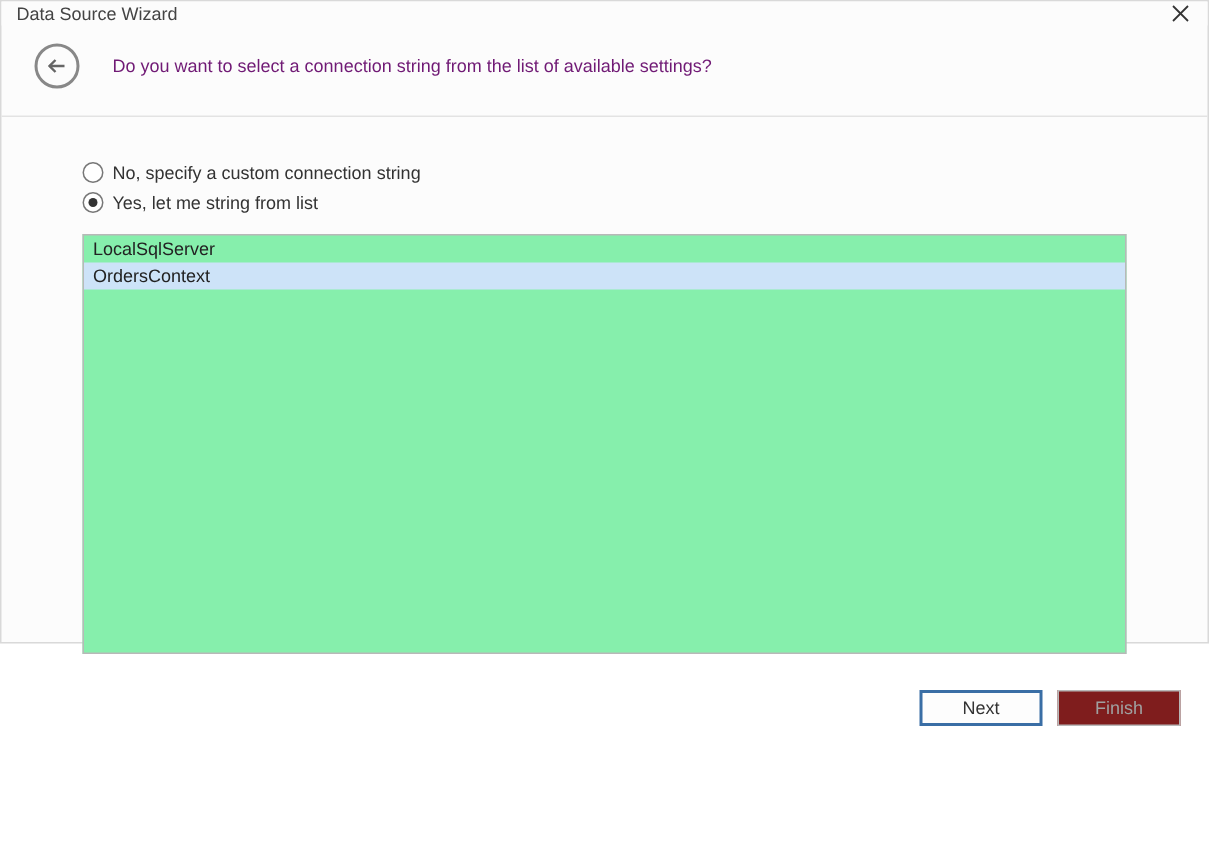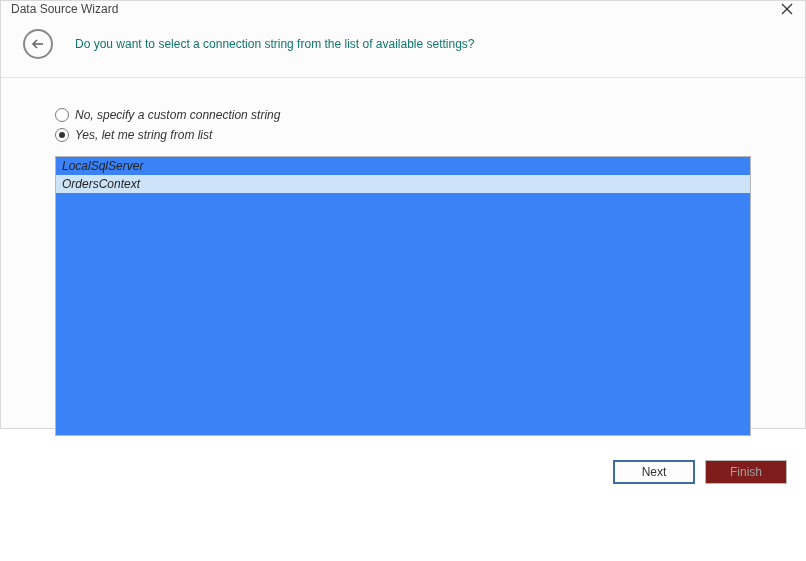--- a/index.html
+++ b/index.html
@@ -53,35 +53,34 @@
       border-radius: 50%;
       display: flex;
       align-items: center;
       justify-content: center;
       cursor: pointer;
       margin-right: 22px;
       flex-shrink: 0;
     }
     .back-btn svg { width: 14px; height: 14px; }
     .question {
-      color: #0f766e;
+      color: #701a75;
       font-size: 12px;
     }
     .content {
       flex: 1;
       padding: 30px 54px 10px 54px;
       display: flex;
       flex-direction: column;
     }
     .radio-row {
       display: flex;
       align-items: center;
       margin-bottom: 6px;
       cursor: pointer;
-      font-style: italic;
     }
     .radio {
       width: 14px;
       height: 14px;
       border: 1px solid #777;
       border-radius: 50%;
       margin-right: 6px;
       display: flex;
       align-items: center;
       justify-content: center;
@@ -92,25 +91,24 @@
       content: "";
       width: 6px;
       height: 6px;
       background: #333;
       border-radius: 50%;
     }
     .radio-label { color: #333; }
     .listbox {
       margin-top: 8px;
       border: 1px solid #b8b8b8;
-      background: #3b82f6;
+      background: #86efac;
       flex: 1;
       overflow: auto;
       min-height: 280px;
-      font-style: italic;
     }
     .list-item {
       padding: 2px 6px;
       font-size: 12px;
       color: #222;
       cursor: pointer;
     }
     .list-item.selected {
       background: #cde3f8;
     }

